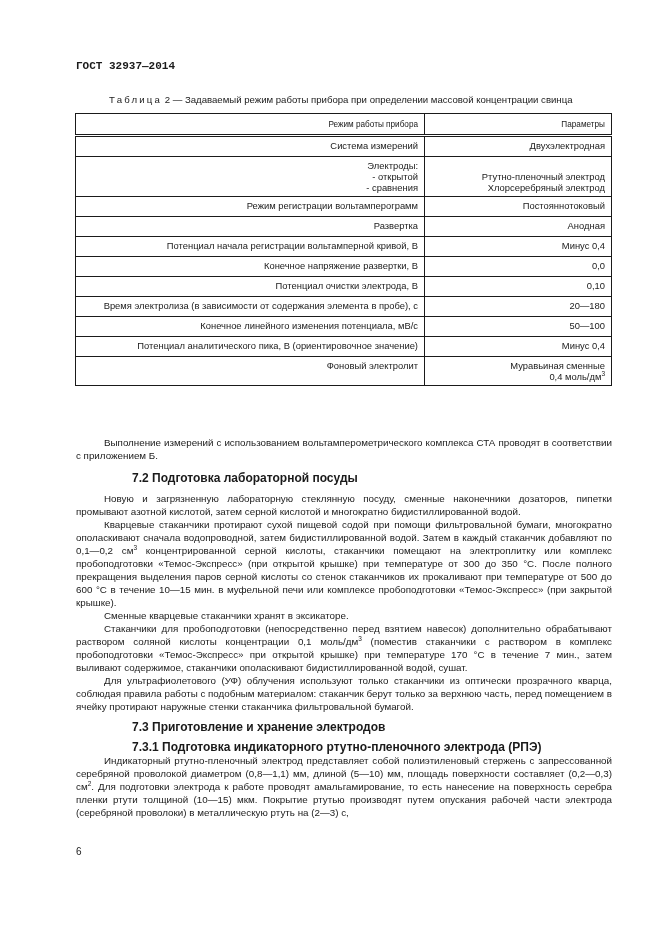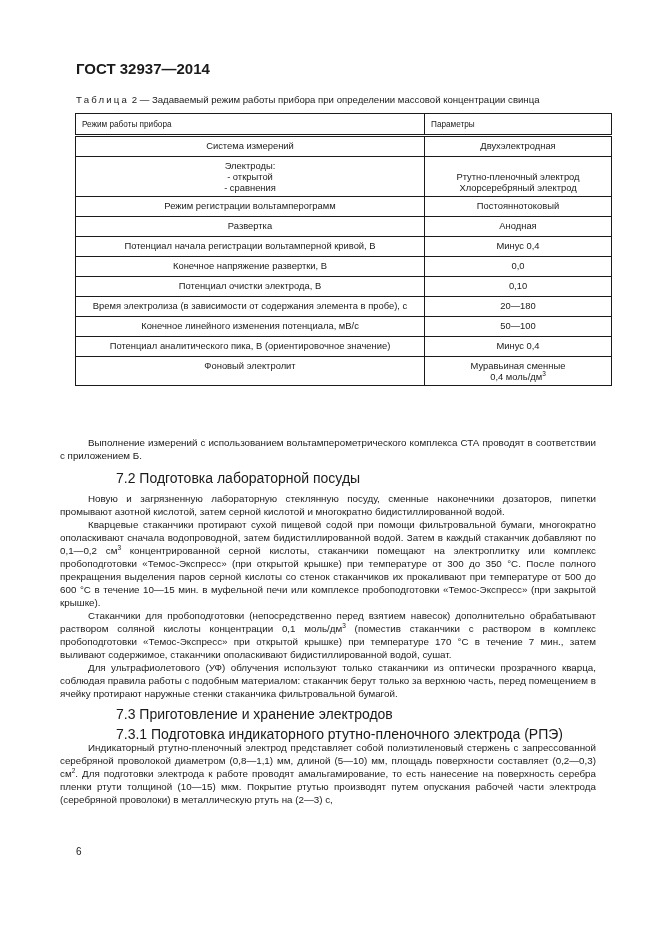--- a/index.html
+++ b/index.html
@@ -1,32 +1,32 @@
 <!DOCTYPE html>
 <html><head>
 <meta charset="utf-8">
 <style>
   html, body { margin:0; padding:0; background:#ffffff; }
   body { width:661px; height:935px; position:relative; overflow:hidden;
          font-family:"Liberation Sans", sans-serif; color:#1a1a1a; }
-  .doc-code { position:absolute; left:76px; top:60px; font-size:15px; font-weight:bold; }
+  .doc-code { position:absolute; left:76px; top:60px; font-size:11px; font-weight:bold;font-family:Liberation Mono, monospace; }
   .table-caption { position:absolute; left:76px; top:94px; font-size:9.6px; white-space:nowrap; }
-  .table-caption .spaced { letter-spacing:2.2px; }
+  .table-caption .spaced { letter-spacing:2.2px;margin-left:33px; }
   table.params { position:absolute; left:75px; top:113px; width:537px;
                  border-collapse:collapse; font-size:9.4px; }
-  table.params td, table.params th { border:1px solid #1a1a1a; padding:3px 6px; text-align:center;
+  table.params td, table.params th { border:1px solid #1a1a1a; padding:3px 6px; text-align:right;
                  vertical-align:top; font-weight:normal; line-height:11px; }
-  table.params th { font-size:8.2px; text-align:left; height:14px; vertical-align:middle;
+  table.params th { font-size:8.2px; text-align:right; height:14px; vertical-align:middle;
                     border-bottom:3px double #1a1a1a; }
   table.params td.c1 { width:336px; }
   table.params tr.r td { height:13px; }
-  .body-text { position:absolute; left:60px; width:536px; font-size:9.8px; line-height:13px;
+  .body-text { position:absolute; left:76px; width:536px; font-size:9.8px; line-height:13px;
                text-align:justify; }
   .body-text p { margin:0; text-indent:28px; }
-  .h2 { font-weight:normal; font-size:14px; margin:0; padding-left:28px; }
+  .h2 { font-weight:bold; font-size:12px; margin:0; padding-left:28px; }
   sup { font-size:6.5px; line-height:0; }
   .page-num { position:absolute; left:76px; top:846px; font-size:10px; }
 </style>
 </head>
 <body>
 
 <div class="doc-code">ГОСТ 32937—2014</div>
 
 <div class="table-caption"><span class="spaced">Таблица</span><span> 2 — Задаваемый режим работы прибора при определении массовой концентрации свинца</span></div>
 
@@ -94,20 +94,21 @@
 </tbody>
   </table>
 
 <div class="body-text" style="top:436px;">
   <p>Выполнение измерений с использованием вольтамперометрического комплекса СТА проводят в соответствии с приложением Б.</p>
   <div style="height:10px"></div>
   <p class="h2">7.2 Подготовка лабораторной посуды</p>
   <div style="height:7px"></div>
   <p>Новую и загрязненную лабораторную стеклянную посуду, сменные наконечники дозаторов, пипетки промывают азотной кислотой, затем серной кислотой и многократно бидистиллированной водой.</p>
   <p><span>Кварцевые стаканчики протирают сухой пищевой содой при помощи фильтровальной бумаги, многократно ополаскивают сначала водопроводной, затем бидистиллированной водой. Затем в каждый стаканчик добавляют по 0,1—0,2 см</span><sup>3</sup><span> концентрированной серной кислоты, стаканчики помещают на электроплитку или комплекс пробоподготовки «Темос-Экспресс» (при открытой крышке) при температуре от 300 до 350 °С. После полного прекращения выделения паров серной кислоты со стенок стаканчиков их прокаливают при температуре от 500 до 600 °С в течение 10—15 мин. в муфельной печи или комплексе пробоподготовки «Темос-Экспресс» (при закрытой крышке).</span></p>
+  <p>Сменные кварцевые стаканчики хранят в эксикаторе.</p>
   <p><span>Стаканчики для пробоподготовки (непосредственно перед взятием навесок) дополнительно обрабатывают раствором соляной кислоты концентрации 0,1 моль/дм</span><sup>3</sup><span> (поместив стаканчики с раствором в комплекс пробоподготовки «Темос-Экспресс» при открытой крышке) при температуре 170 °С в течение 7 мин., затем выливают содержимое, стаканчики ополаскивают бидистиллированной водой, сушат.</span></p>
   <p>Для ультрафиолетового (УФ) облучения используют только стаканчики из оптически прозрачного кварца, соблюдая правила работы с подобным материалом: стаканчик берут только за верхнюю часть, перед помещением в ячейку протирают наружные стенки стаканчика фильтровальной бумагой.</p>
   <div style="height:8px"></div>
   <p class="h2">7.3 Приготовление и хранение электродов</p>
   <div style="height:7px"></div>
   <p class="h2">7.3.1 Подготовка индикаторного ртутно-пленочного электрода (РПЭ)</p>
   <p><span>Индикаторный ртутно-пленочный электрод представляет собой полиэтиленовый стержень с запрессованной серебряной проволокой диаметром (0,8—1,1) мм, длиной (5—10) мм, площадь поверхности составляет (0,2—0,3) см</span><sup>2</sup><span>. Для подготовки электрода к работе проводят амальгамирование, то есть нанесение на поверхность серебра пленки ртути толщиной (10—15) мкм. Покрытие ртутью производят путем опускания рабочей части электрода (серебряной проволоки) в металлическую ртуть на (2—3) с,</span></p>
 </div>
 
 <div class="page-num">6</div>

